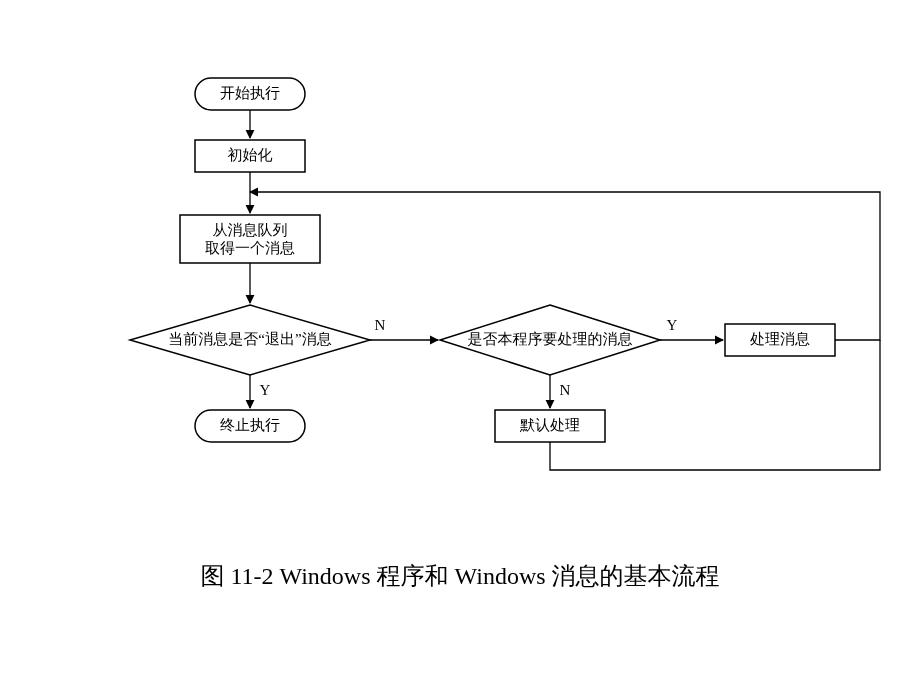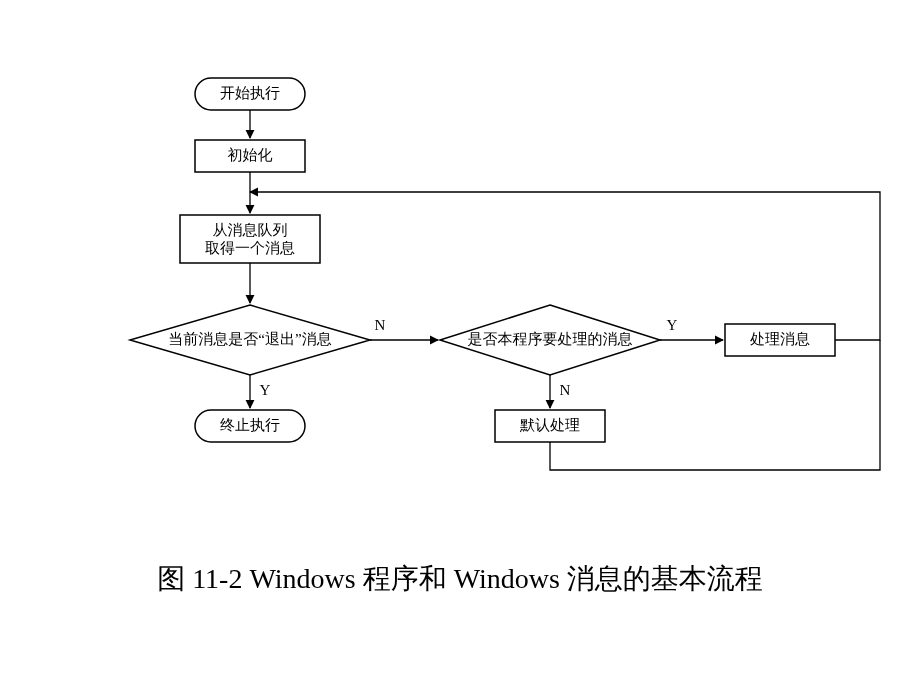--- a/index.html
+++ b/index.html
@@ -11,21 +11,21 @@
     height: 690px;
     position: relative;
   }
   svg { display: block; }
   .caption {
     position: absolute;
     left: 0;
     right: 0;
     top: 560px;
     text-align: center;
-    font-size: 28px;
+    font-size: 24px;
     font-family: "SimSun", "宋体", "Times New Roman", serif;
   }
   .node-text {
     font-size: 15px;
     font-family: "SimSun", "宋体", serif;
     text-anchor: middle;
     dominant-baseline: middle;
   }
   .edge-label {
     font-size: 15px;

